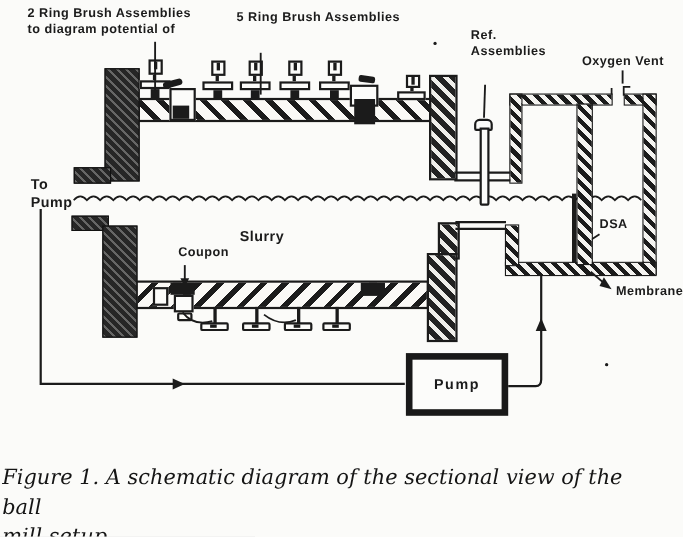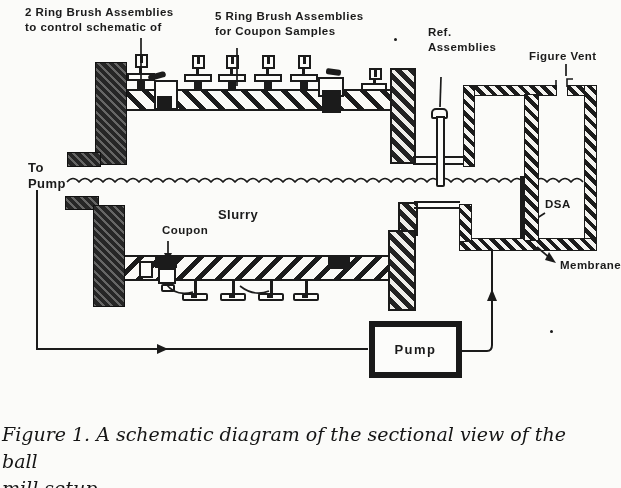--- a/index.html
+++ b/index.html
@@ -43,31 +43,30 @@
     font-family:"DejaVu Serif",serif;font-style:italic;font-size:19px;line-height:27px;color:#151515;}
   .cap-lead{font-weight:400;}
 </style>
 </head>
 <body>
 
 <div class="page">
 
   <div class="lbl" style="left:25px;top:5px">
     <span class="ln">2 Ring Brush Assemblies</span>
-    <span class="ln">to control schematic of</span>
+    <span class="ln">to diagram potential of</span>
   </div>
   <div class="lbl" style="left:215px;top:9px">
     <span class="ln">5 Ring Brush Assemblies</span>
-    <span class="ln">for Coupon Samples</span>
   </div>
   <div class="lbl" style="left:428px;top:25px">
     <span class="ln">Ref.</span>
     <span class="ln">Assemblies</span>
   </div>
-  <div class="lbl" style="left:529px;top:49px">Figure Vent</div>
+  <div class="lbl" style="left:529px;top:49px">Oxygen Vent</div>
   <div class="lbl lbl-lg" style="left:28px;top:160px">
     <span class="ln">To</span>
     <span class="ln">Pump</span>
   </div>
   <div class="lbl lbl-lg" style="left:218px;top:207px">Slurry</div>
   <div class="lbl" style="left:162px;top:223px">Coupon</div>
   <div class="lbl" style="left:545px;top:197px">DSA</div>
   <div class="lbl" style="left:560px;top:258px">Membrane</div>
   <div class="dot" style="left:394px;top:38px"></div>
   <div class="dot" style="left:550px;top:330px"></div>

